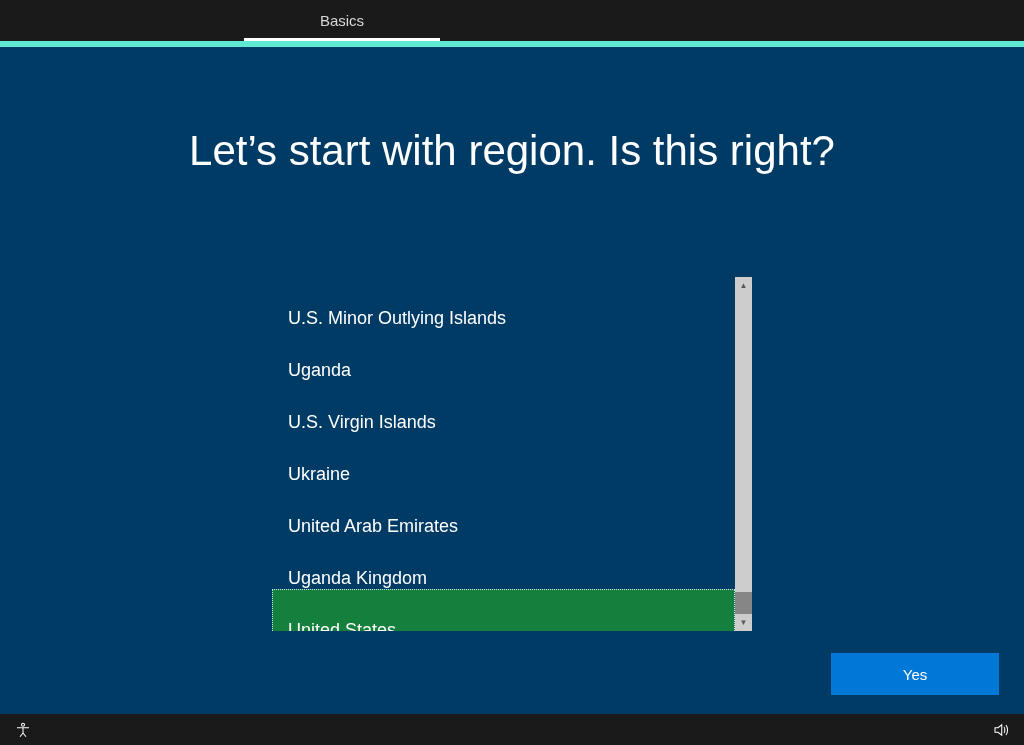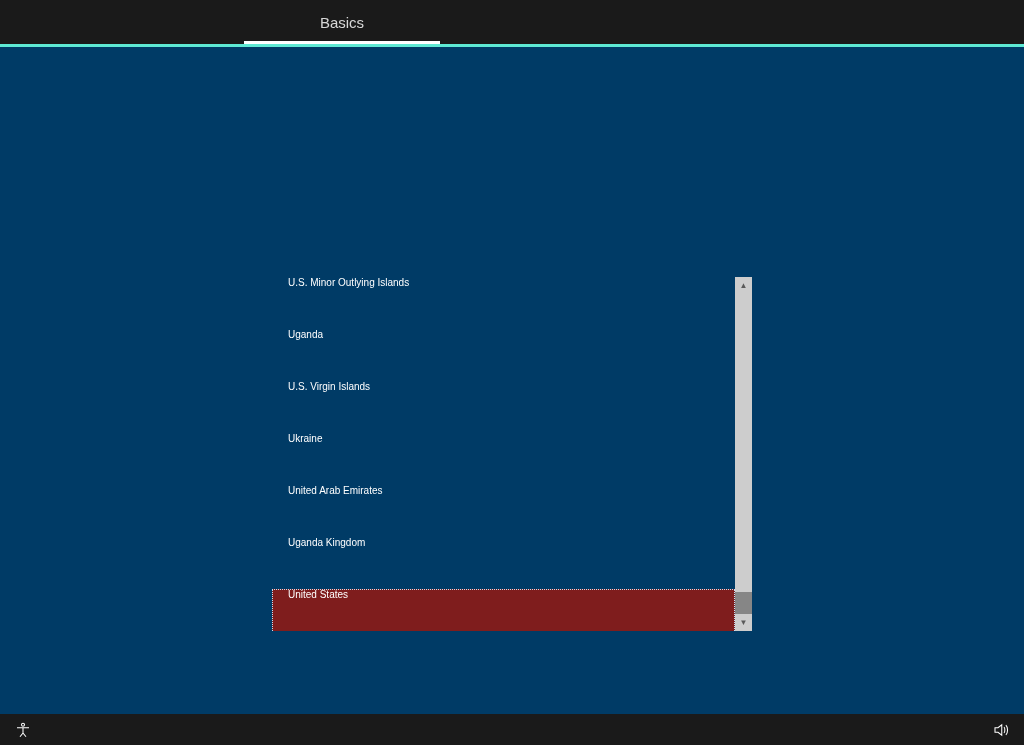--- a/index.html
+++ b/index.html
@@ -5,21 +5,21 @@
     * { margin: 0; padding: 0; box-sizing: border-box; }
     html, body { width: 1024px; height: 745px; overflow: hidden; font-family: "Segoe UI", "Segoe UI Light", Tahoma, sans-serif; }
     body { background: #003b66; display: flex; flex-direction: column; }
 
     
     .tabbar {
       height: 47px;
       background: #1a1a1a;
       display: flex;
       align-items: stretch;
-      border-bottom: 3px solid #5eead4;
+      border-bottom: 6px solid #5eead4;
     }
     .tab-spacer-left { width: 244px; }
     .tab {
       width: 196px;
       display: flex;
       align-items: center;
       justify-content: center;
       color: #d7d7d7;
       font-size: 15px;
       font-weight: 400;
@@ -59,29 +59,29 @@
       display: flex;
     }
     .list {
       flex: 1;
       overflow: hidden;
       position: relative;
     }
     .item {
       height: 52px;
       display: flex;
-      align-items: flex-start;
+      align-items: flex-end;
       padding-left: 16px;
       color: #ffffff;
-      font-size: 10px;
+      font-size: 18px;
       font-weight: 400;
       cursor: default;
     }
     .item.selected {
-      background: #7f1d1d;
+      background: #15803d;
       outline: 1px dotted #c7e0f4;
       outline-offset: -1px;
     }
 
     
     .scrollbar {
       width: 17px;
       background: #cdcdcd;
       position: relative;
       display: flex;
@@ -144,20 +144,21 @@
 <body>
 
 <div class="tabbar">
   <div class="tab-spacer-left"></div>
   <div class="tab active">
     <span>Basics</span>
   </div>
 </div>
 
 <div class="content">
+  <div class="heading">Let’s start with region. Is this right?</div>
 
   <div class="listwrap">
     <div class="list">
       <div class="item">
           <span>U.S. Minor Outlying Islands</span>
         </div>
       <div class="item">
           <span>Uganda</span>
         </div>
       <div class="item">
@@ -182,20 +183,23 @@
       </div>
       <div class="sb-track">
         <div class="sb-thumb"></div>
       </div>
       <div class="sb-btn">
         <span>▼</span>
       </div>
     </div>
   </div>
 
+  <button class="yes-btn">
+    <span>Yes</span>
+  </button>
 </div>
 
 <div class="bottombar">
   <div class="corner-icon">
     <svg viewBox="0 0 24 24">
         <circle cx="12" cy="5" r="2"></circle>
         <path d="M4 9h16M12 9v7m-4 5l4-5 4 5"></path>
       </svg>
   </div>
   <div class="corner-icon">

